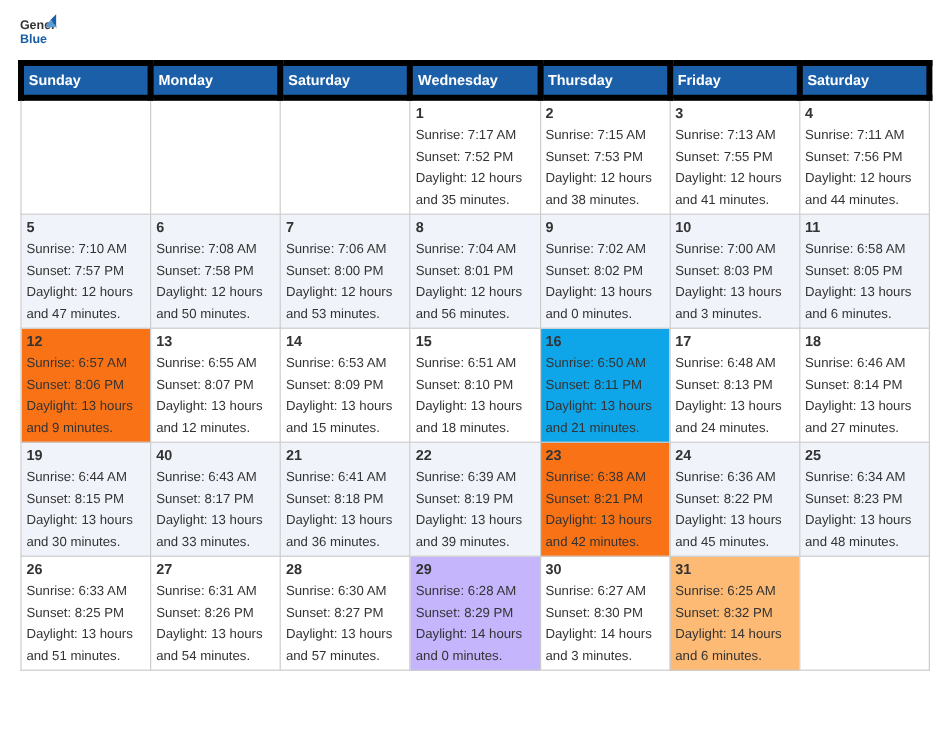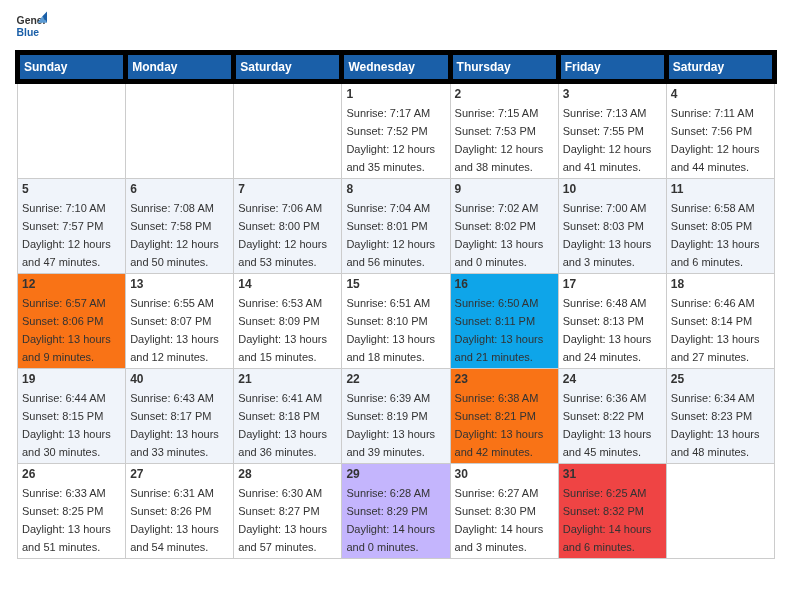--- a/index.html
+++ b/index.html
@@ -244,21 +244,21 @@
         <span class="day-info">Sunrise: 6:30 AM<br>Sunset: 8:27 PM<br>Daylight: 13 hours and 57 minutes.</span>
       </td>
           <td style="background: #c4b5fd;">
         <span class="day-num">29</span>
         <span class="day-info">Sunrise: 6:28 AM<br>Sunset: 8:29 PM<br>Daylight: 14 hours and 0 minutes.</span>
       </td>
           <td style="background: rgb(255, 255, 255);">
         <span class="day-num">30</span>
         <span class="day-info">Sunrise: 6:27 AM<br>Sunset: 8:30 PM<br>Daylight: 14 hours and 3 minutes.</span>
       </td>
-          <td style="background: #ef4444;">
+          <td style="background: #fdba74;">
         <span class="day-num">31</span>
         <span class="day-info">Sunrise: 6:25 AM<br>Sunset: 8:32 PM<br>Daylight: 14 hours and 6 minutes.</span>
       </td>
           <td class="empty-cell" style="background: rgb(255, 255, 255);"></td>
         </tr>
       </tbody>
   </table>
 </div>
 
 </body></html>

